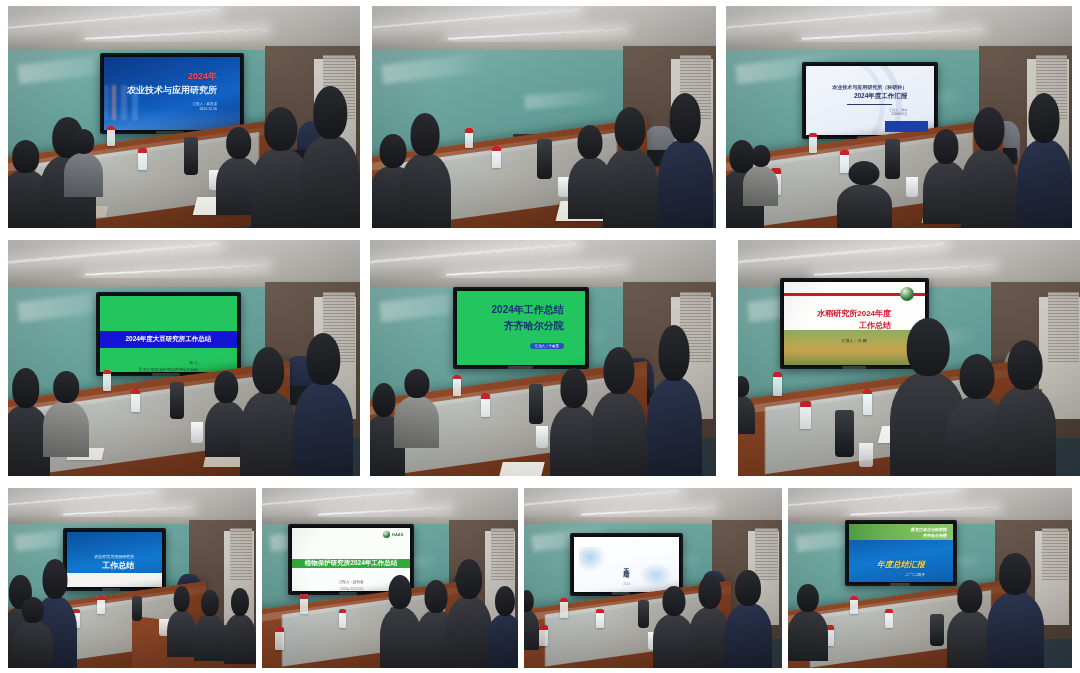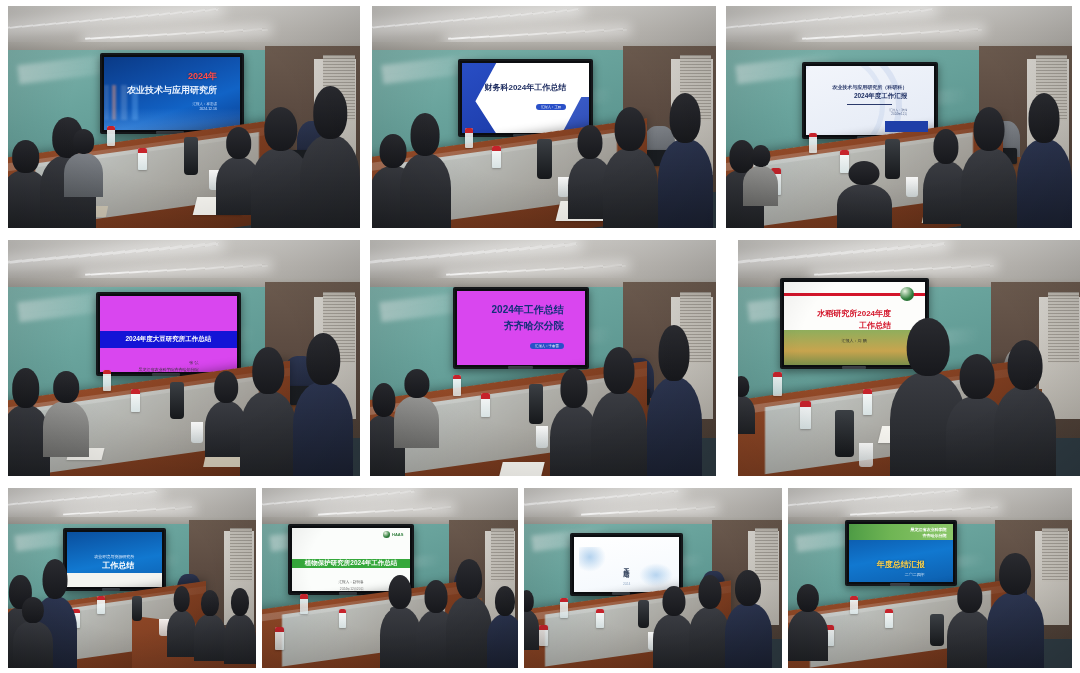--- a/index.html
+++ b/index.html
@@ -121,21 +121,21 @@
     content:"";position:absolute;left:-28%;top:-34%;width:94%;height:168%;
     border-radius:50%;
     border:6px solid rgba(150,175,220,.22);
   }
   .slide.s-lightcircle:after{
     content:"";position:absolute;left:-16%;top:-18%;width:70%;height:136%;
     border-radius:50%;
     border:5px solid rgba(150,175,220,.18);
   }
 
-  .slide.s-bluebar{background:#d946ef;}
+  .slide.s-bluebar{background:#22c55e;}
   .slide.s-greenbar{background:#fbfdfb;}
   .slide.s-redtitle{background:#fdfdfb;}
   .slide.s-inkwash{background:linear-gradient(170deg,#ffffff,#f3f8fd);}
   .slide.s-bluephoto{background:linear-gradient(170deg,#0a4f9e,#1178d0 55%,#0d5fae);}
 
   .sl-txt{position:relative;z-index:3;text-align:right;line-height:1.25;}
 
   
   .table{
     position:absolute;left:-6%;bottom:-6%;width:86%;height:46%;
@@ -306,28 +306,20 @@
       <div class="ceiling"></div>
         <div class="ceilbeam"></div>
       <div class="wall">
           <div class="sheen"></div>
           <div class="sheen2"></div>
         </div>
       <div class="wallright"></div>
       <div class="doorpanel"></div>
         <div class="blinds"></div>
 
-      <div class="tv" style="left:25%;top:24%;width:38%;height:33%;">
-        <div class="slide s-whiteblue">
-          <div class="sl-txt">
-            <div style="font-size:8px;font-weight:bold;color:#1b2a5e;">财务科2024年工作总结</div>
-            <div style="font-size:3.4px;color:#ffffff;background:#2a50c8;border-radius:6px;padding:1px 5px;margin-top:6px;display:inline-block;">汇报人：王丽</div>
-          </div>
-        </div>
-      </div>
       <div class="tvstand" style="left:41%;top:57.5%;width:7%;"></div>
 
       <div class="presenter p-light" style="right:12%;bottom:28%;width:9%;height:18%;">
           <div class="head"></div>
         </div>
       <div class="podium" style="right:11%;bottom:18%;width:16%;height:13%;"></div>
       <div class="monitor" style="right:14%;bottom:28%;width:13%;height:7%;"></div>
 
       <div class="table">
           <div class="glass"></div>
@@ -843,21 +835,21 @@
       <div class="person" style="right:20%;bottom:0;width:16%;height:34%;">
           <span class="head"></span>
         </div>
       <div class="person p-navy" style="right:4%;bottom:0;width:18%;height:36%;">
           <span class="head"></span>
         </div>
       <div class="vignette"></div>
     </div>
   </div>
 
-  <div class="photo" style="left:788px;top:488px;width:284px;height:180px;">
+  <div class="photo" style="left:788px;top:488px;width:284px;height:180px;font-style:italic;">
     <div class="scene">
       <div class="ceiling"></div>
         <div class="ceilbeam"></div>
       <div class="wall">
           <div class="sheen"></div>
           <div class="sheen2"></div>
         </div>
       <div class="wallright"></div>
       <div class="doorpanel"></div>
         <div class="blinds"></div>

